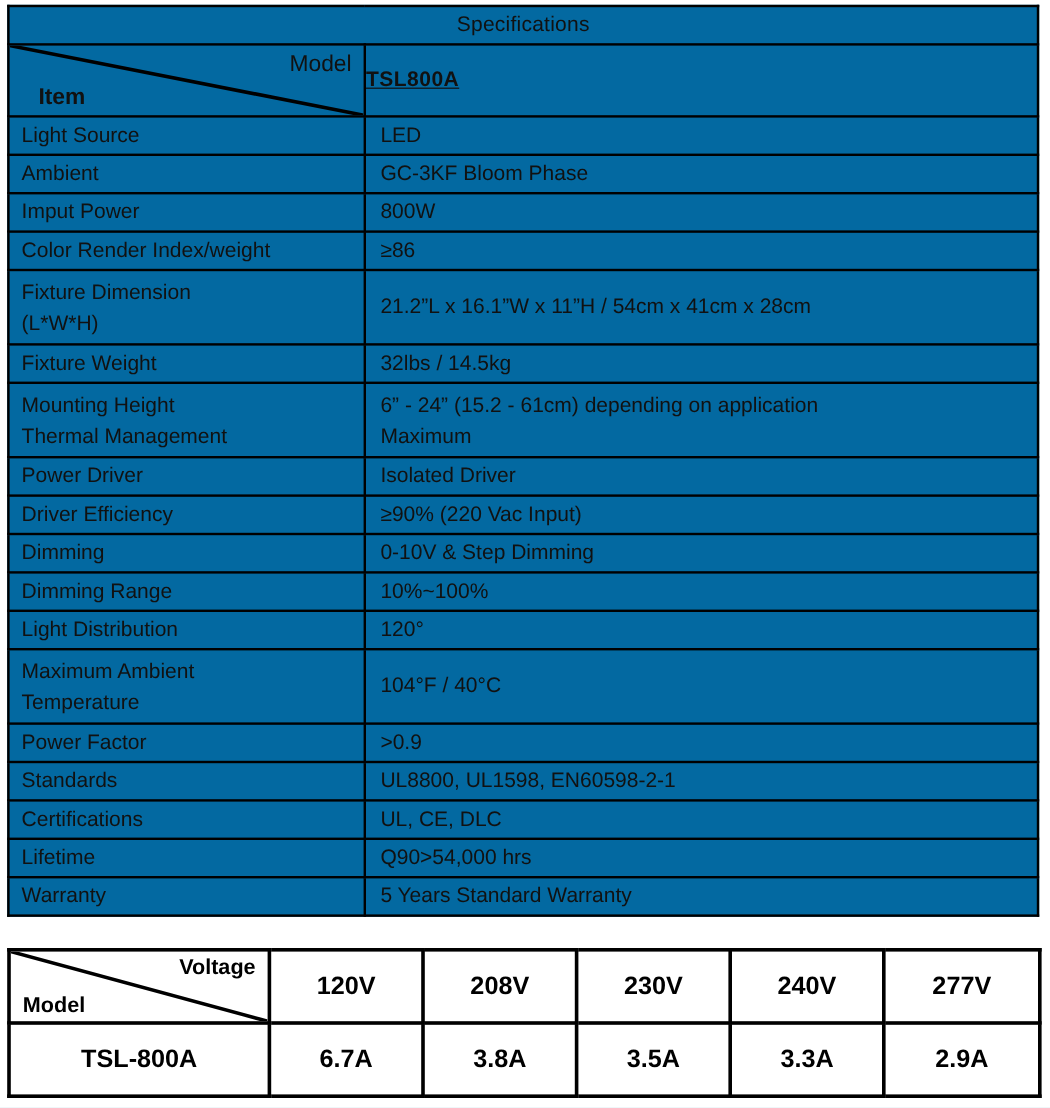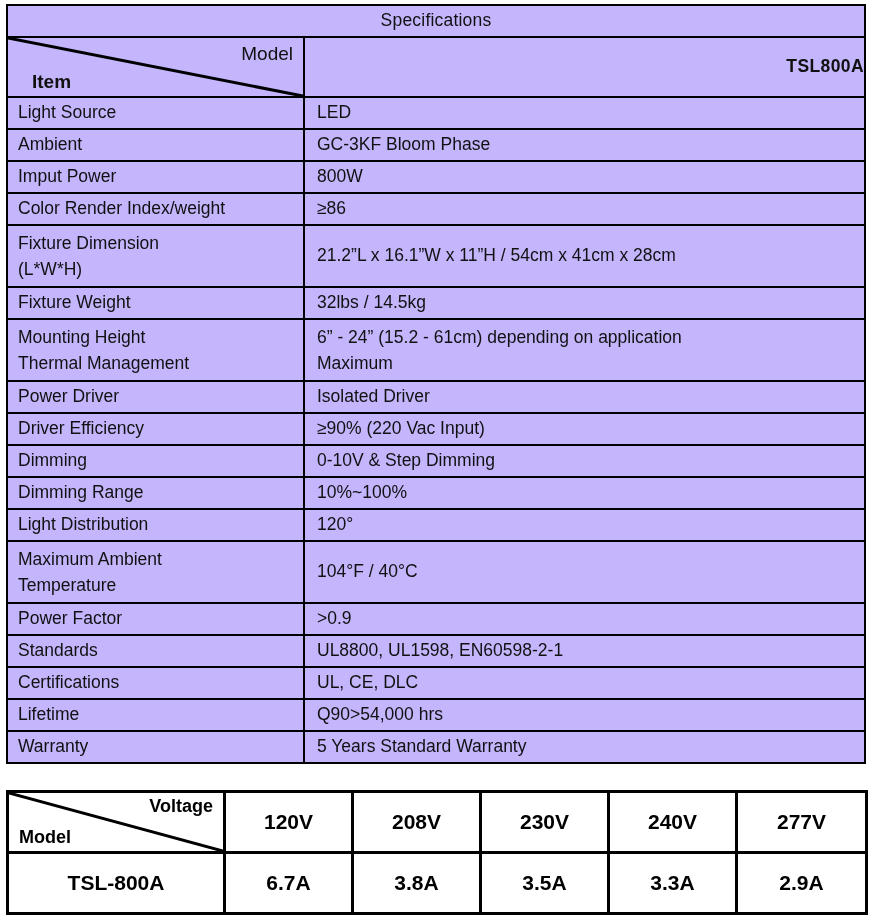--- a/index.html
+++ b/index.html
@@ -27,21 +27,21 @@
     position: absolute;
     left: 6px;
     top: 4px;
     width: 858px;
   }
 
   table.spec {
     width: 100%;
     border-collapse: collapse;
     table-layout: fixed;
-    background: #c4b5fd;
+    background: #0369a1;
   }
 
   table.spec td {
     border: 2px solid #000;
     padding: 0;
     vertical-align: middle;
     font-size: 17.5px;
     line-height: 1.25;
     color: #111;
   }
@@ -74,24 +74,25 @@
   }
   .diag-item {
     position: absolute;
     left: 24px;
     bottom: 2px;
     font-size: 19px;
     font-weight: bold;
     margin-top: 27px;
   }
   .model-name-cell {
-    text-align: right;
+    text-align: left;
     font-size: 19px;
     font-weight: bold;
     letter-spacing: .4px;
+    text-decoration: underline;
   }
 
   .lbl {
     padding: 2px 0 2px 10px !important;
     height: 26px;
   }
   .val {
     padding: 2px 0 2px 12px !important;
   }
 

